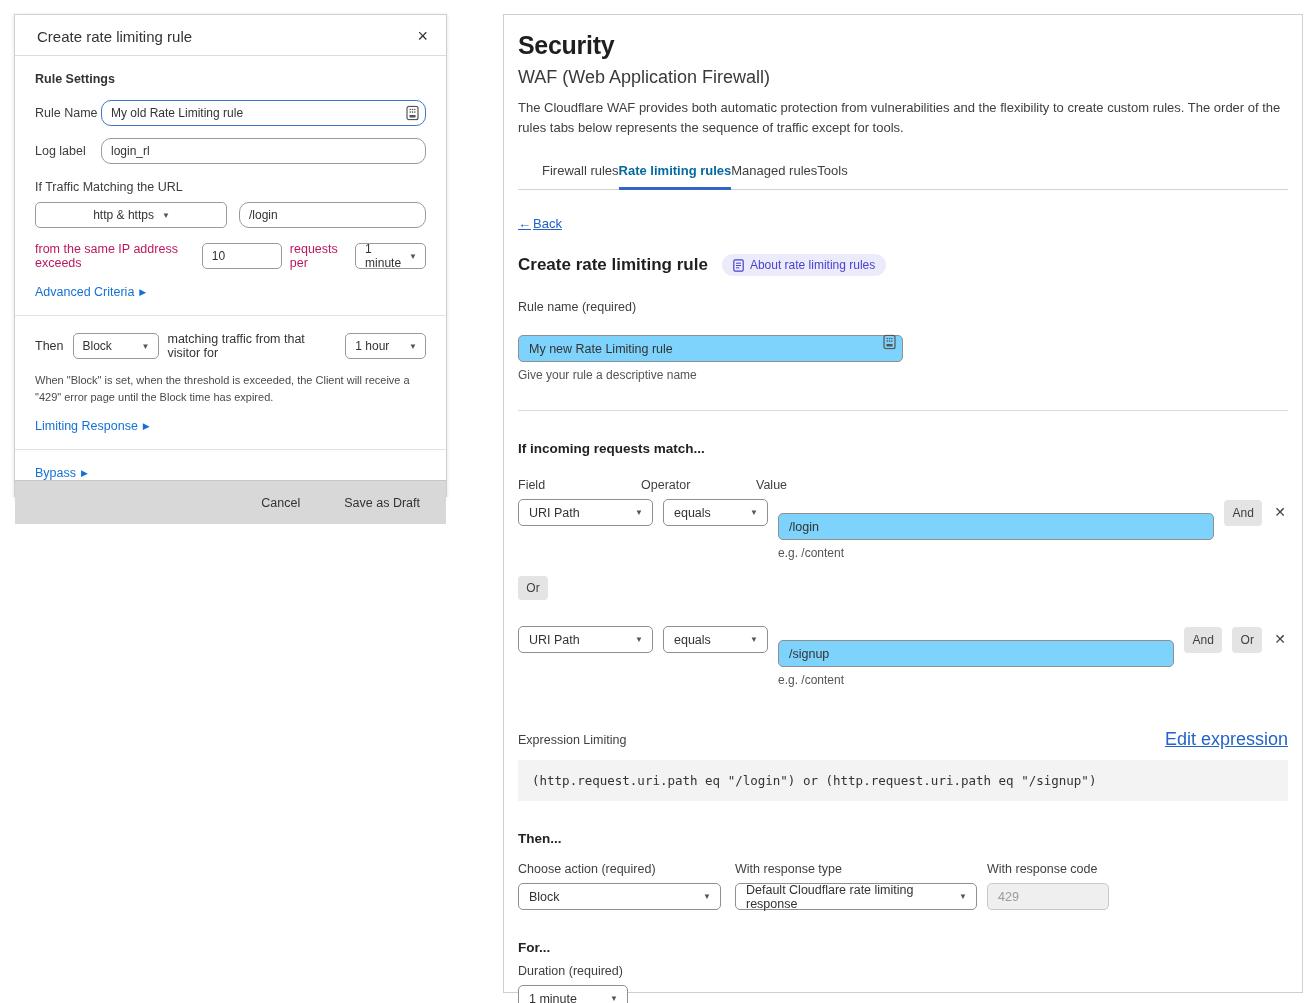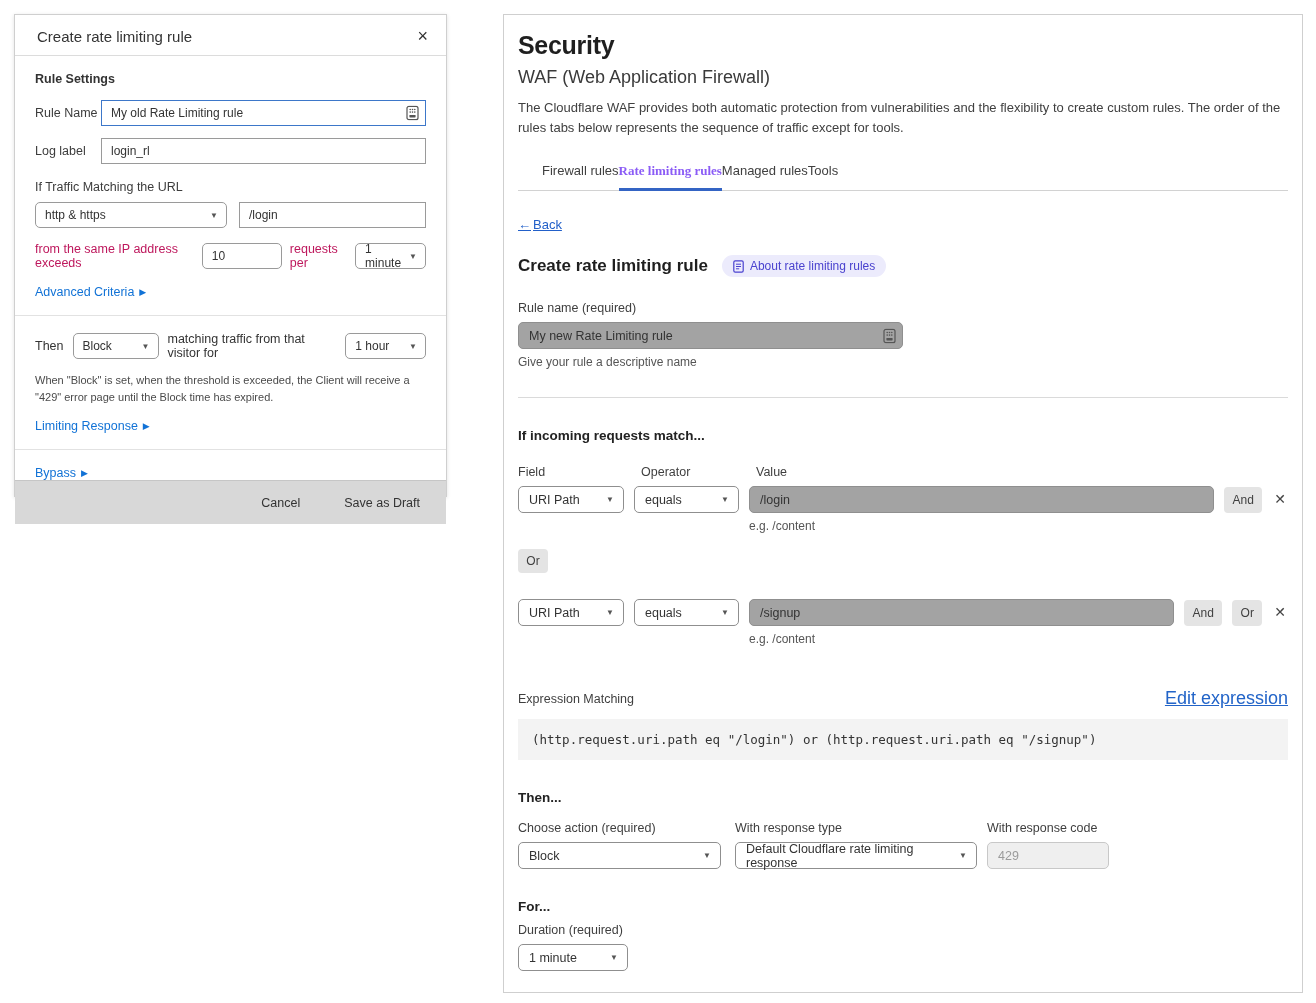--- a/index.html
+++ b/index.html
@@ -17,21 +17,21 @@
     padding:12px 18px 10px 22px; border-bottom:1px solid #dcdcdc;
   }
   .dialog-title { font-size:15px; color:#333; }
   .dialog-close { font-size:18px; font-weight:300; color:#333; cursor:pointer; line-height:1; }
   .dialog-body { flex:1; padding:16px 20px 0 20px; }
   .dlg-section-title { font-weight:bold; font-size:12.5px; margin-bottom:14px; }
   .dlg-row { display:flex; align-items:center; margin-bottom:12px; }
   .dlg-label { width:66px; flex:none; color:#3c3c3c; }
   .inp-wrap { position:relative; flex:1; }
   .inp {
-    width:100%; height:26px; border:1px solid #9a9a9a; border-radius:0;
+    width:100%; height:26px; border:1px solid #9a9a9a; border-radius:10px;
     padding:0 24px 0 9px; font-size:12px; color:#333; background:#fff;
     font-family:"Liberation Sans", sans-serif; outline:none;
   }
   .inp.focused { border:1.5px solid #3d77c9; }
   .ext-icon { position:absolute; right:7px; top:50%; transform:translateY(-50%); }
   .sel {
     height:26px; border:1px solid #9a9a9a; border-radius:5px; background:#fff;
     display:flex; align-items:center; justify-content:space-between;
     padding:0 8px 0 9px; font-size:12px; color:#333; cursor:pointer;
   }
@@ -55,47 +55,47 @@
   .panel {
     position:absolute; left:503px; top:14px; width:800px; height:979px;
     background:#fff; border:1px solid #cfcfcf; padding:16px 14px 20px 14px;
     color:#333;
   }
   .page-title { font-size:25px; font-weight:bold; color:#1f1f1f; letter-spacing:-0.3px; }
   .page-subtitle { font-size:18px; font-weight:400; color:#3a3a3a; margin-top:7px; }
   .page-desc { font-size:13px; color:#404040; line-height:1.5; margin-top:10px; }
   .tabs { display:flex; margin-top:20px; padding-left:24px; border-bottom:1px solid #d2d2d2; }
   .tab { font-size:13px; color:#404040; padding:6px 0 9px 0; cursor:pointer; border-bottom:3px solid transparent; margin-bottom:-1px; }
-  .tab.active { font-weight:bold; color:#8b5cf6; border-bottom-color:#3464c4;font-family:Liberation Serif, serif; }
+  .tab.active { font-weight:bold; color:#0369a1; border-bottom-color:#3464c4; }
   .back-link { display:inline-flex; align-items:center; gap:2px; margin-top:26px; color:#2260c9; font-size:13px; text-decoration:underline; cursor:pointer; }
   .form-title-row { display:flex; align-items:center; gap:14px; margin-top:22px; }
   .form-title { font-size:17px; font-weight:bold; color:#1f1f1f; }
   .badge {
     display:inline-flex; align-items:center; gap:6px; background:#ecebfc; color:#4a42cf;
     font-size:12px; padding:4px 11px; border-radius:11px; cursor:pointer;
   }
   .fld-label { font-size:12.5px; color:#3f3f3f; }
   .rp-inp {
-    height:27px; border:1px solid #8f8f8f; border-radius:5px; background:#a3a3a3;
-    font-size:12.5px; color:#333; padding:0 24px 0 10px; font-family:"Liberation Sans", sans-serif; outline:none; width:100%;
+    height:27px; border:1px solid #8f8f8f; border-radius:5px; background:#7dd3fc;
+    font-size:12.5px; color:#333; padding:0 24px 0 10px; font-family:"Liberation Sans", sans-serif; outline:none; width:100%;margin-top:14px;
   }
   .rp-sel {
     height:27px; border:1px solid #8f8f8f; border-radius:5px; background:#fff;
     display:flex; align-items:center; justify-content:space-between;
     padding:0 9px 0 10px; font-size:12.5px; color:#333; cursor:pointer;
   }
   .helper { font-size:12px; color:#555; margin-top:6px; }
   .panel-hr { border:none; border-top:1px solid #dadada; margin:28px 0 0 0; }
   .section-h { font-size:13.5px; font-weight:bold; color:#222; }
   .cond-labels { display:flex; gap:10px; margin-top:22px; }
   .cond-labels .c1 { width:113px; flex:none; }
   .cond-labels .c2 { width:105px; flex:none; }
   .cond-labels .c3 { flex:1; }
   .cond-row { display:flex; gap:10px; margin-top:7px; align-items:flex-start; }
-  .cond-row .f { width:106px; flex:none; }
+  .cond-row .f { width:135px; flex:none; }
   .cond-row .o { width:105px; flex:none; }
   .cond-row .v { flex:1; }
   .gray-btn {
     background:#e4e4e4; border:none; border-radius:4px; color:#3f3f3f;
     font-size:12px; cursor:pointer; font-family:"Liberation Sans", sans-serif;
   }
   .btn-and { width:38px; height:26px; margin-top:1px; }
   .btn-or-row { width:30px; height:26px; margin-top:1px; }
   .btn-x { background:none; border:none; font-size:14px; color:#444; cursor:pointer; padding:4px 2px; margin-top:1px; }
   .btn-or-standalone { width:30px; height:24px; margin-top:16px; }
@@ -151,21 +151,21 @@
     <div class="dlg-row">
       <span class="dlg-label">Log label</span>
       <span class="inp-wrap">
         <input class="inp" value="login_rl" style="">
       </span>
     </div>
 
     <div class="dlg-inline-label">If Traffic Matching the URL</div>
 
     <div class="dlg-row" style="gap:12px;">
-      <div class="sel" style="width:192px; flex:none;">
+      <div class="sel" style="width:192px; flex:none;justify-content:center;">
         <span>http &amp; https</span>
         <span class="caret">▼</span>
       </div>
       <span class="inp-wrap">
         <input class="inp" style="padding-right: 9px;" value="/login">
       </span>
     </div>
 
     <div class="thresh">
       <span class="txt">from the same IP address exceeds</span>
@@ -317,21 +317,21 @@
     <div class="v">
       <input class="rp-inp" style="padding-right: 18px;" value="/signup">
       <div class="helper">e.g. /content</div>
     </div>
     <button class="gray-btn btn-and">And</button>
     <button class="gray-btn btn-or-row">Or</button>
     <button class="btn-x">✕</button>
   </div>
 
   <div class="expr-head">
-    <span class="fld-label">Expression Matching</span>
+    <span class="fld-label">Expression Limiting</span>
     <a class="expr-link">Edit expression</a>
   </div>
   <div class="code-box">(http.request.uri.path eq "/login") or (http.request.uri.path eq "/signup")</div>
 
   <div class="section-h mt30">Then...</div>
   <div class="then-cols">
     <div class="fgroup g-action">
       <span class="fld-label">Choose action (required)</span>
       <div class="rp-sel ctrl">
         <span>Block</span>

